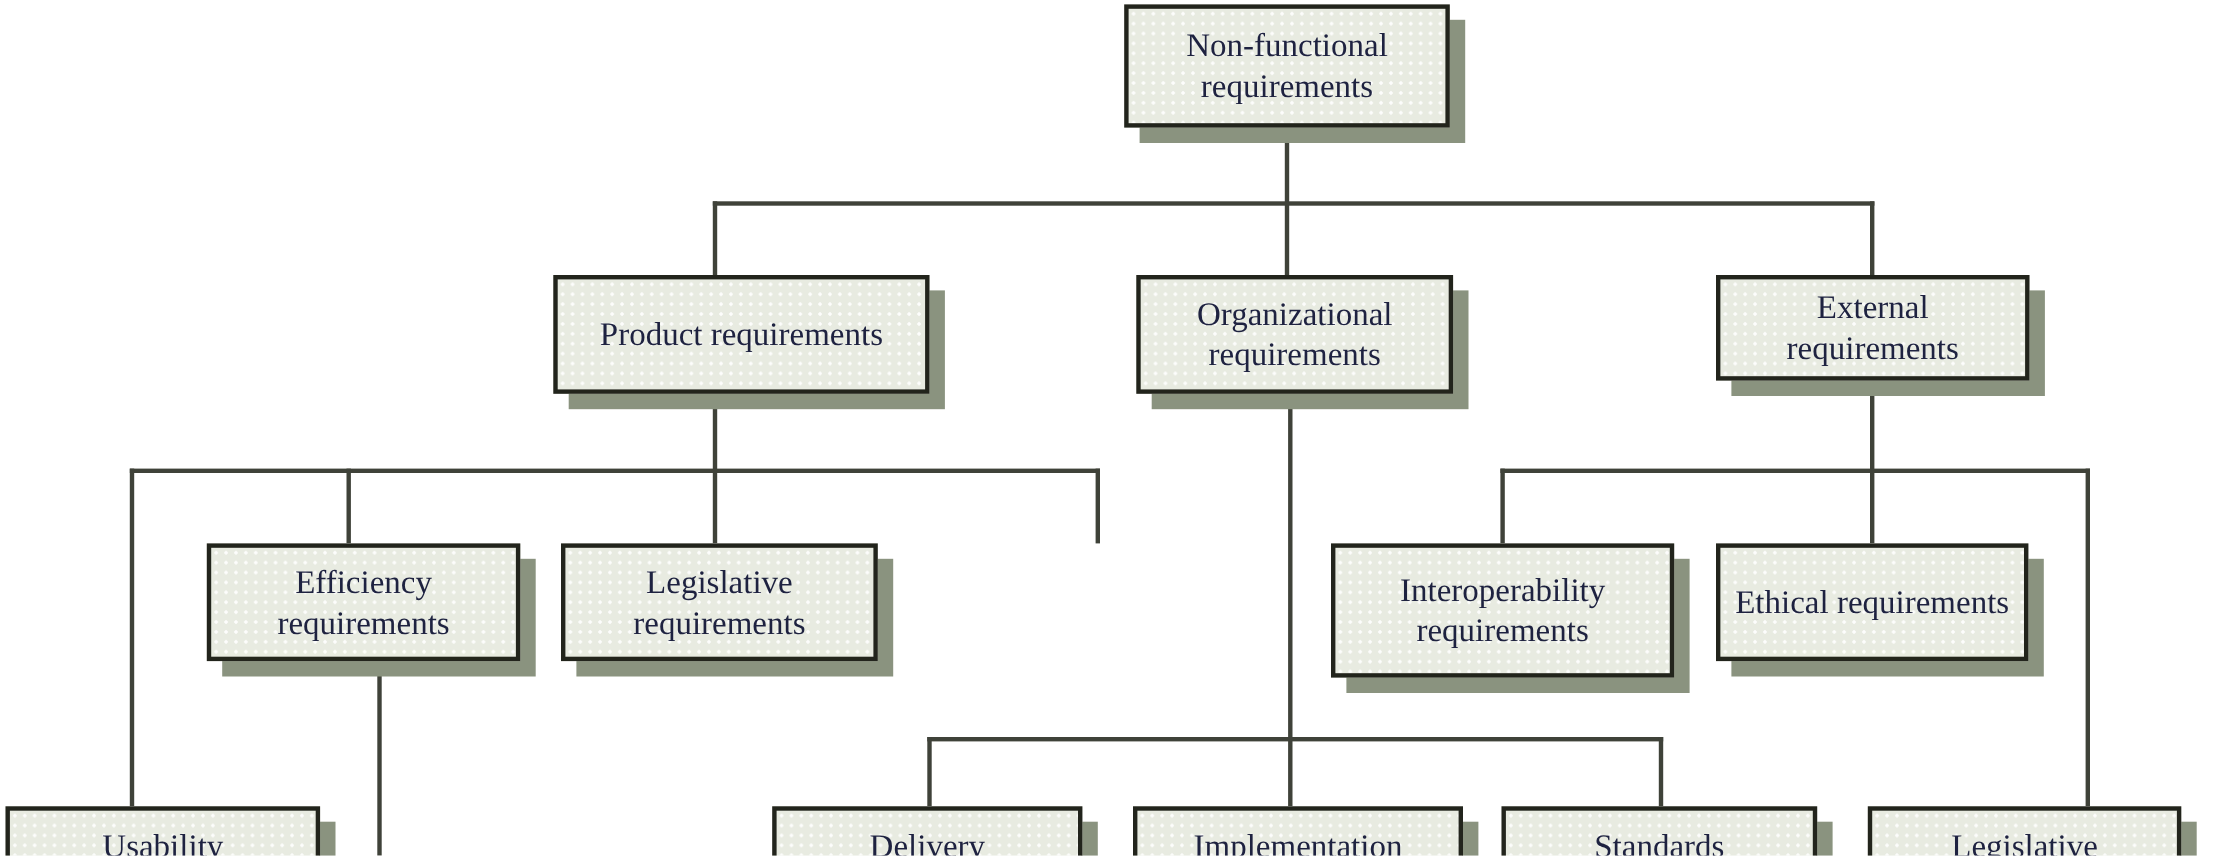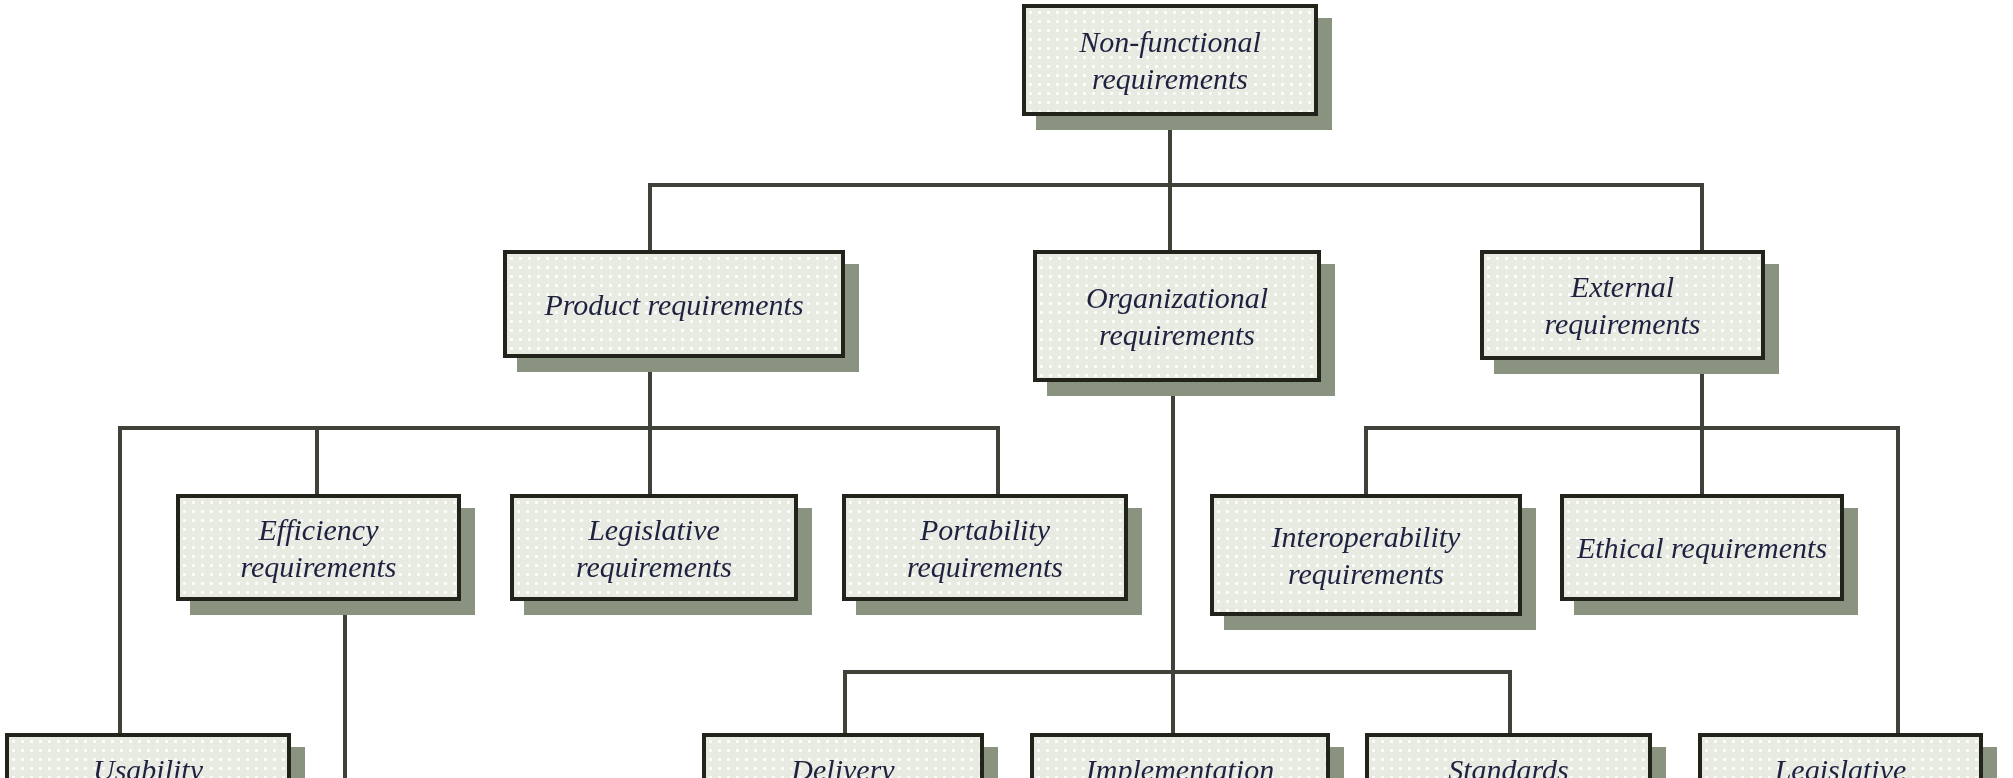--- a/index.html
+++ b/index.html
@@ -32,21 +32,21 @@
     text-align:center;
     color:var(--text);
     font-size:30px;
     line-height:37px;
     z-index:2;
   }
   .node.cut{
     align-items:flex-start;
     padding-top:14px;
   }
-  .node-label{display:block;padding:0 6px;font-style:italic;}
+  .node-label{display:block;padding:0 6px;}
   .edge{position:absolute;background:var(--line);z-index:1;}
   .edge.v{width:4px;}
   .edge.h{height:4px;}
 </style>
 </head>
 <body>
 
 <div id="canvas">
 
   <div class="edge v" style="left:1168px;top:116px;height:134px"></div>
@@ -71,35 +71,32 @@
   <div class="edge v" style="left:1364px;top:426px;height:68px"></div>
   <div class="edge v" style="left:1896px;top:426px;height:307px"></div>
 
   <div class="node" style="left:1022px;top:4px;width:296px;height:112px">
     <span class="node-label">Non-functional requirements</span>
   </div>
 
   <div class="node" style="left:503px;top:250px;width:342px;height:108px">
     <span class="node-label">Product requirements</span>
   </div>
-  <div class="node" style="left:1033px;top:250px;width:288px;height:132px">
+  <div class="node" style="left:1033px;top:250px;width:288px;height:108px">
     <span class="node-label">Organizational requirements</span>
   </div>
-  <div class="node" style="left:1480px;top:250px;width:285px;height:110px">
+  <div class="node" style="left:1560px;top:250px;width:285px;height:96px">
     <span class="node-label">External requirements</span>
   </div>
 
-  <div class="node" style="left:176px;top:494px;width:285px;height:107px">
+  <div class="node" style="left:188px;top:494px;width:285px;height:107px">
     <span class="node-label">Efficiency requirements</span>
   </div>
   <div class="node" style="left:510px;top:494px;width:288px;height:107px">
     <span class="node-label">Legislative requirements</span>
-  </div>
-  <div class="node" style="left:842px;top:494px;width:286px;height:107px">
-    <span class="node-label">Portability requirements</span>
   </div>
   <div class="node" style="left:1210px;top:494px;width:312px;height:122px">
     <span class="node-label">Interoperability requirements</span>
   </div>
   <div class="node" style="left:1560px;top:494px;width:284px;height:107px">
     <span class="node-label">Ethical requirements</span>
   </div>
 
   <div class="node cut" style="left:5px;top:733px;width:286px;height:110px">
     <span class="node-label">Usability</span>

